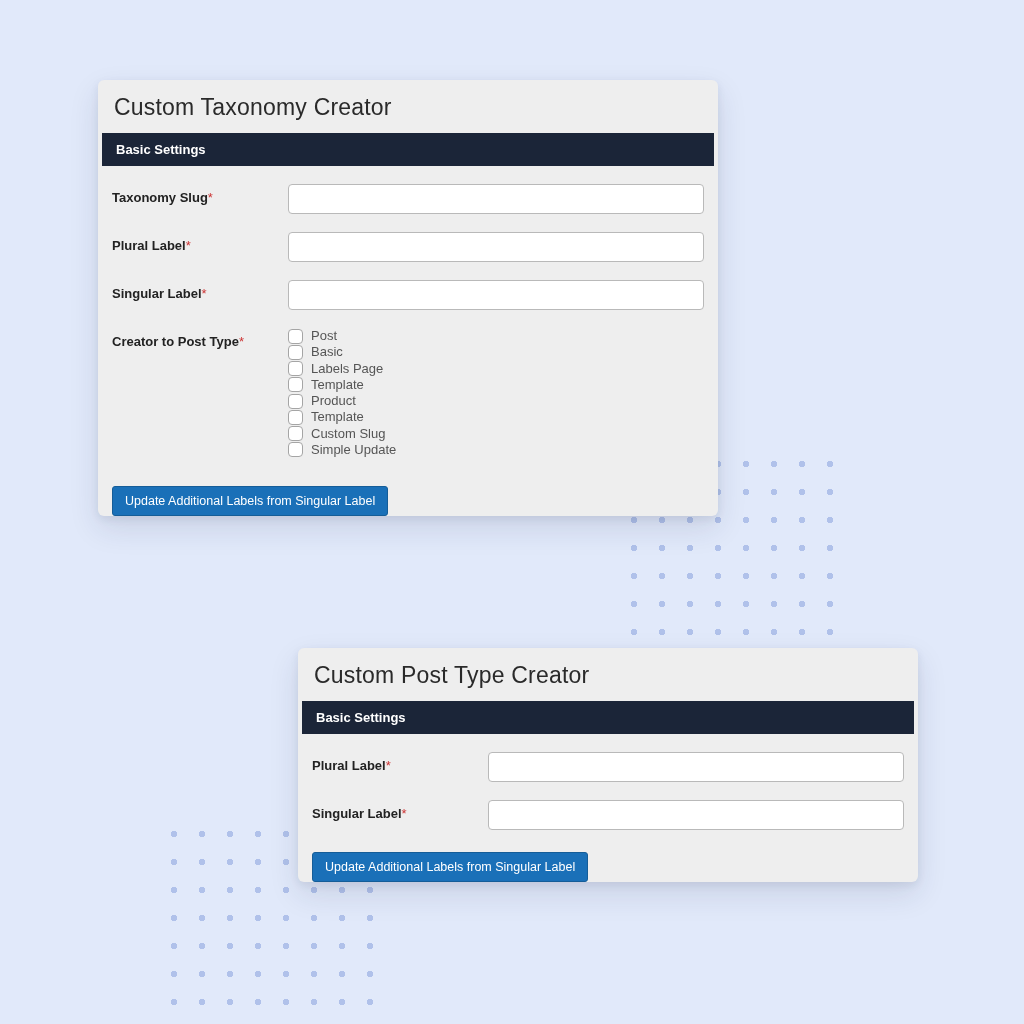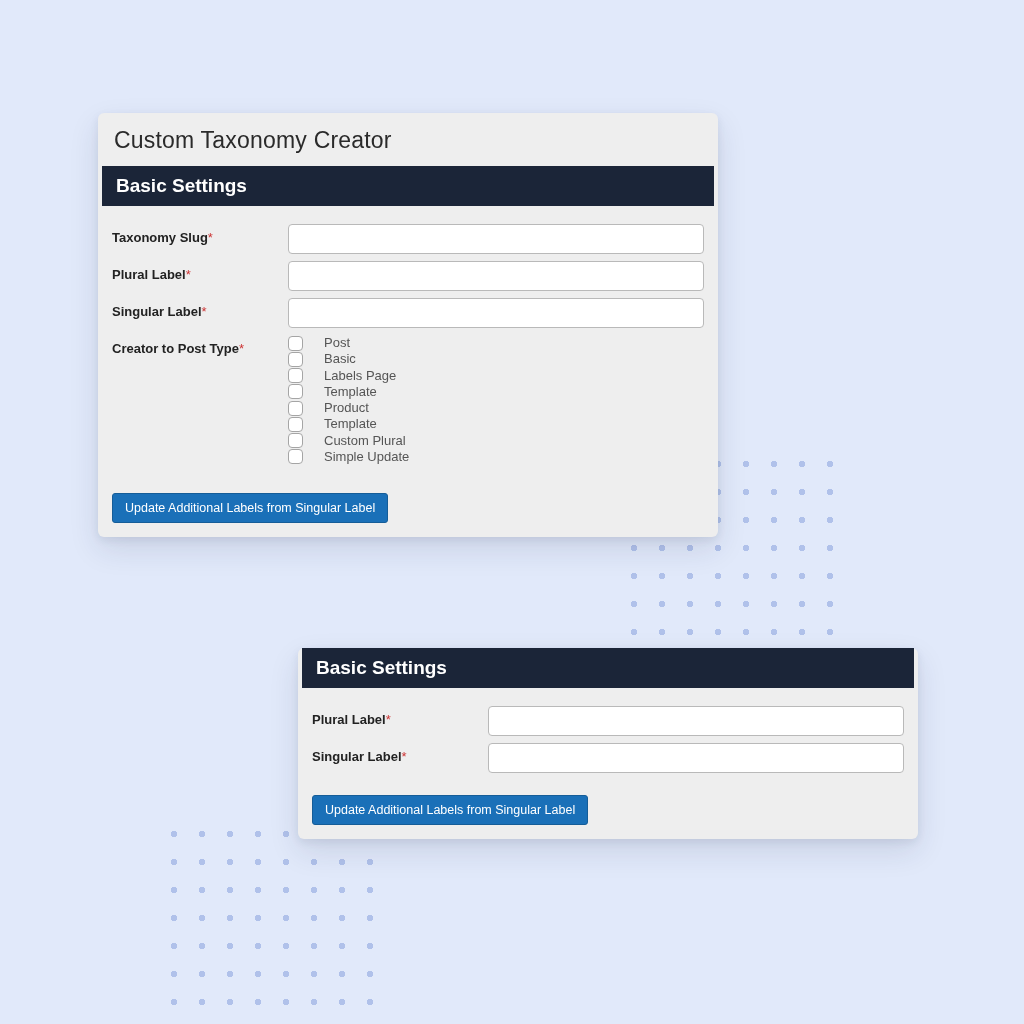--- a/index.html
+++ b/index.html
@@ -24,45 +24,45 @@
   .dots-2 { top: 820px; left: 160px; }
 
   .panel {
     position: absolute;
     width: 620px;
     background: #eeeeee;
     border-radius: 6px;
     box-shadow: 0 12px 30px rgba(30,40,70,0.12), 0 3px 8px rgba(30,40,70,0.08);
     z-index: 1;
   }
-  .panel-1 { top: 113px; left: 98px; }
+  .panel-1 { top: 80px; left: 98px; }
   .panel-2 { top: 648px; left: 298px; }
 
   .panel-title {
     font-size: 23px;
     font-weight: 400;
     color: #2a2a2a;
     padding: 14px 16px 12px;
     letter-spacing: 0.2px;
   }
   .section-header {
     background: #1b2538;
     color: #fff;
     font-weight: 700;
-    font-size: 19px;
+    font-size: 13px;
     padding: 9px 14px;
     margin: 0 4px;
   }
   .form-body {
     padding: 18px 14px 14px;
   }
   .form-row {
     display: flex;
     align-items: flex-start;
-    margin-bottom: 7px;
+    margin-bottom: 18px;
   }
   .form-row.tight { margin-bottom: 14px; }
   .form-label-cell {
     width: 176px;
     flex-shrink: 0;
     font-size: 13px;
     font-weight: 700;
     color: #222;
     padding-top: 6px;
   }
@@ -77,21 +77,21 @@
     font-size: 13px;
   }
   .checks {
     display: flex;
     flex-direction: column;
     gap: 0px;
   }
   .check-row {
     display: flex;
     align-items: center;
-    gap: 21px;
+    gap: 8px;
     font-size: 13px;
     color: #555;
     line-height: 1.25;
   }
   .check {
     width: 15px;
     height: 15px;
     border: 1.6px solid #a5a5a5;
     border-radius: 4px;
     background: #fff;
@@ -100,21 +100,21 @@
   .btn-primary {
     display: inline-block;
     background: #1a70b8;
     color: #fff;
     font-size: 12.5px;
     padding: 7px 12px;
     border: 1px solid #155d98;
     border-radius: 3px;
     cursor: pointer;
   }
-  .btn-wrap { padding: 0 14px 14px; }
+  .btn-wrap { padding: 0 14px 0; }
 </style>
 </head>
 <body>
 
 <div class="dots dots-1"></div>
 <div class="dots dots-2"></div>
 
 <div class="panel panel-1">
   <div class="panel-title">Custom Taxonomy Creator</div>
   <div class="section-header">Basic Settings</div>
@@ -165,36 +165,37 @@
         <div class="check-row">
             <span class="check"></span>
             <span>Product</span>
           </div>
         <div class="check-row">
             <span class="check"></span>
             <span>Template</span>
           </div>
         <div class="check-row">
             <span class="check"></span>
-            <span>Custom Plural</span>
+            <span>Custom Slug</span>
           </div>
         <div class="check-row">
             <span class="check"></span>
             <span>Simple Update</span>
           </div>
       </div>
     </div>
 
   </div>
   <div class="btn-wrap">
     <div class="btn-primary">Update Additional Labels from Singular Label</div>
   </div>
 </div>
 
 <div class="panel panel-2">
+  <div class="panel-title">Custom Post Type Creator</div>
   <div class="section-header">Basic Settings</div>
   <div class="form-body" style="padding-bottom:8px;">
 
 
     <div class="form-row">
       <div class="form-label-cell">
         <span>Plural Label</span><span class="req">*</span>
       </div>
       <input class="form-input" type="text" style="">
     </div>

